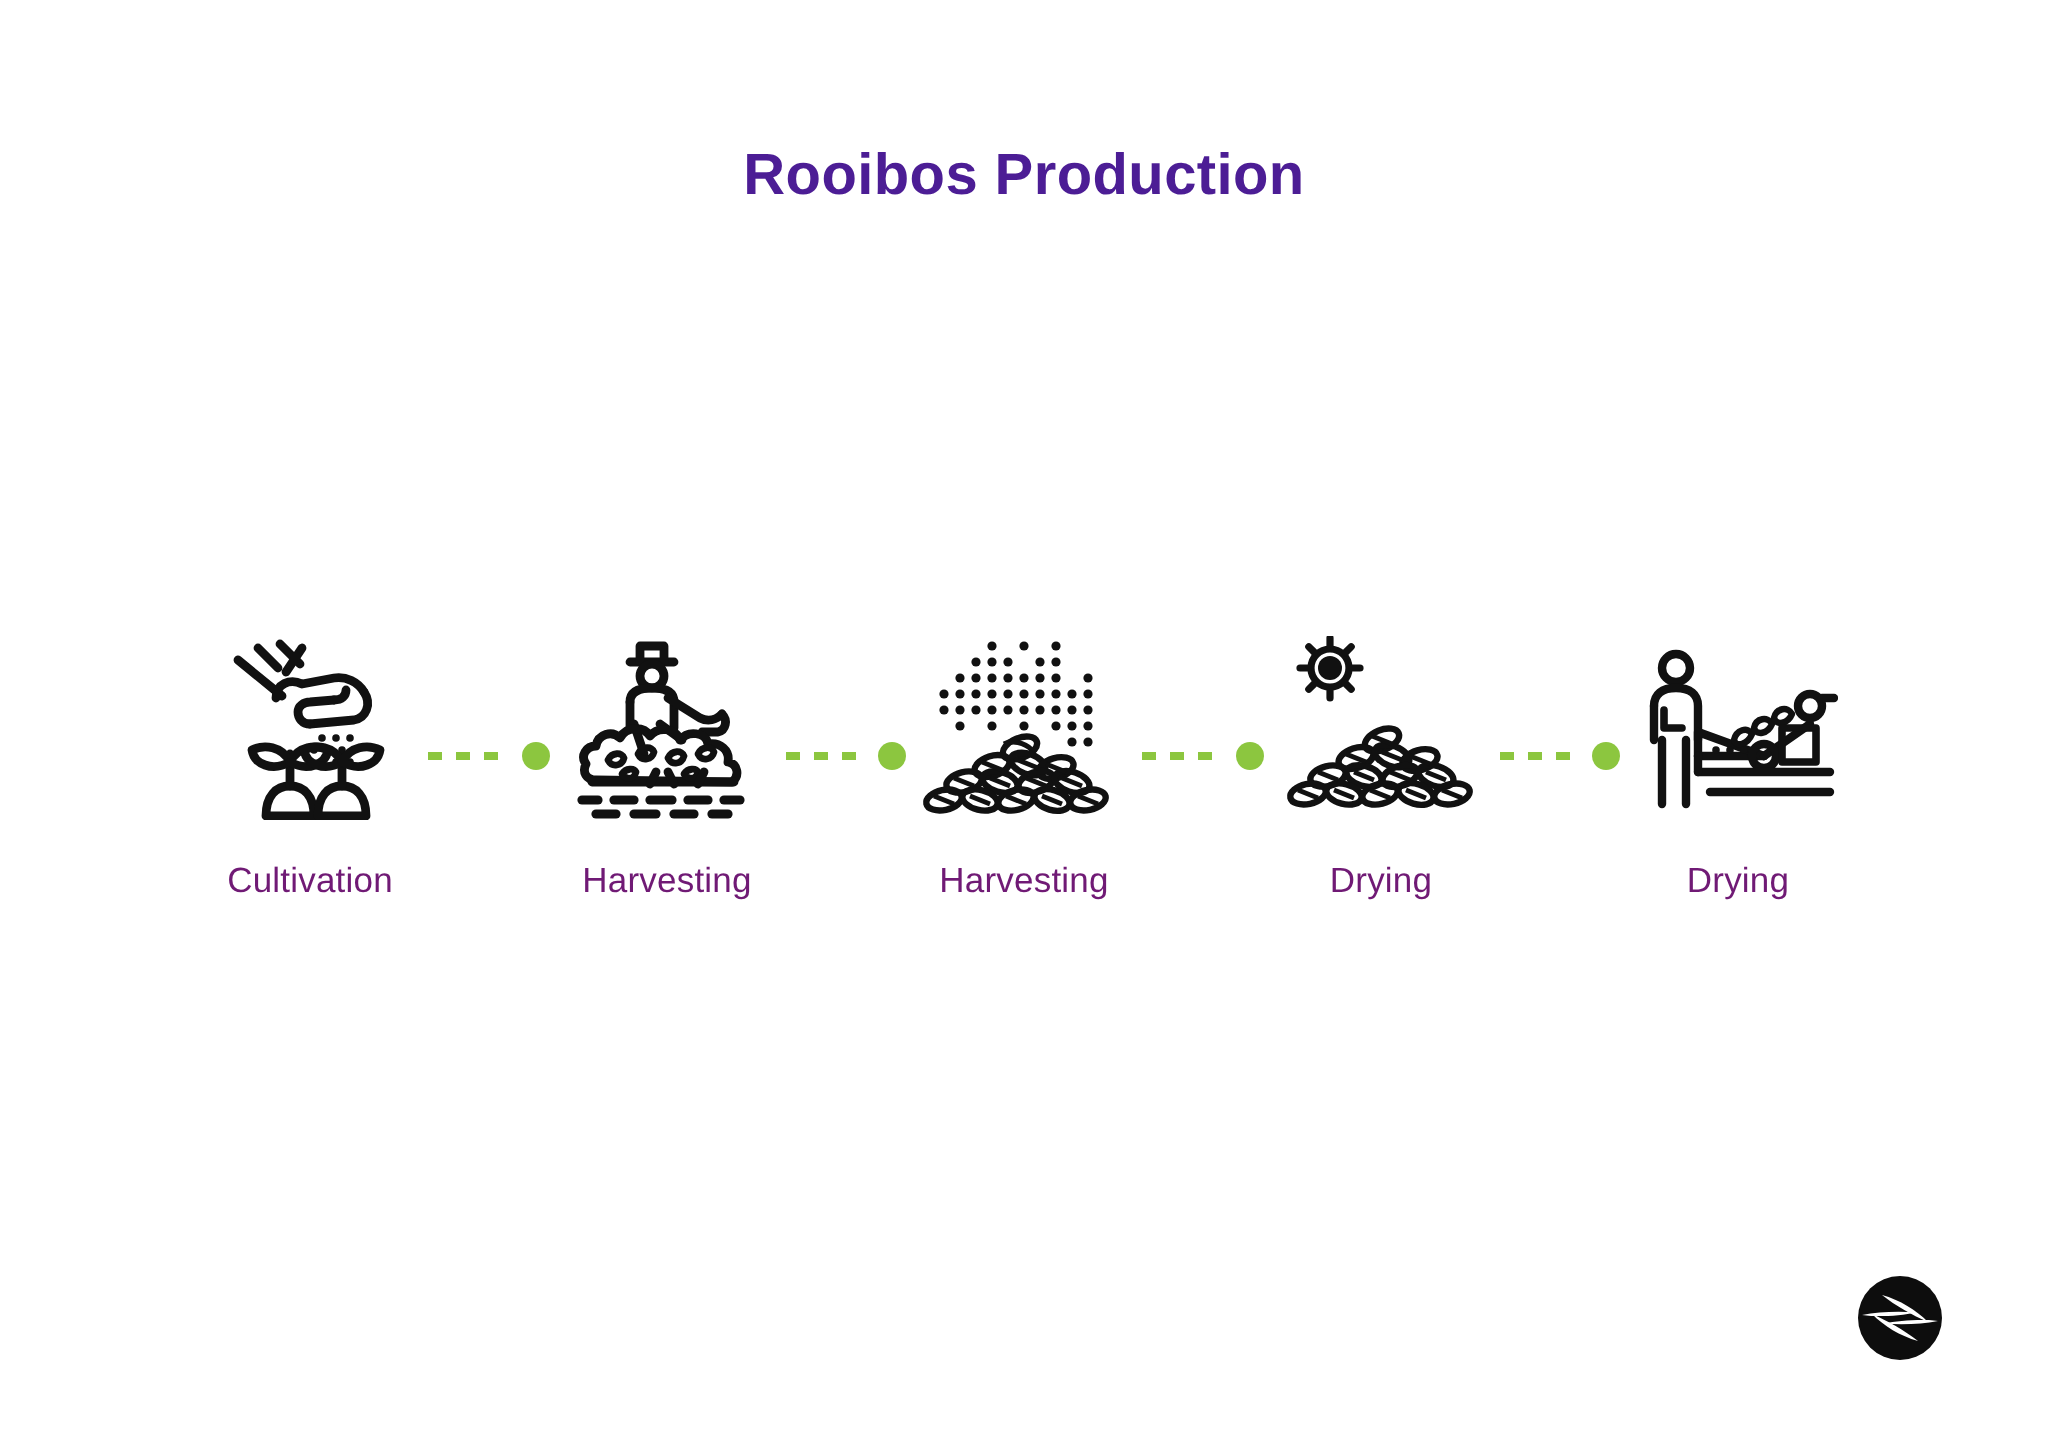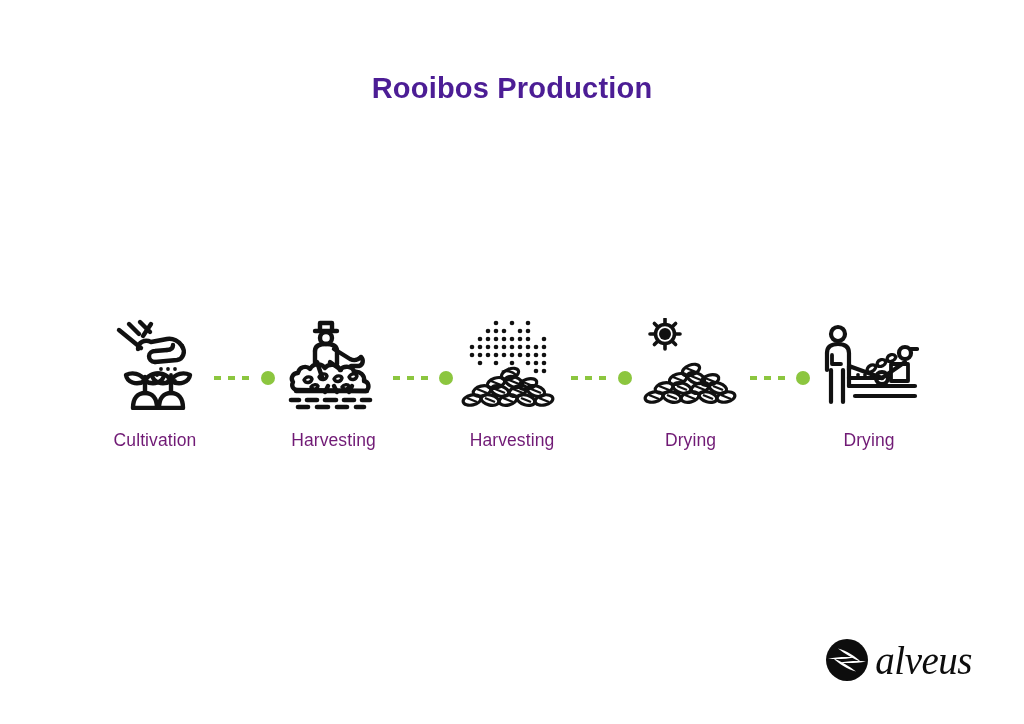--- a/index.html
+++ b/index.html
@@ -449,14 +449,13 @@
 <div class="logo">
   <span class="logo-mark">
     <svg width="44" height="44" viewBox="0 0 44 44">
       <circle cx="22" cy="22" r="21" fill="#0d0d0d"></circle>
       <path d="M3 20.5 C11 19 20 18.5 30 19.2 C24 20.6 16 21.2 7.5 21" fill="#ffffff"></path>
       <path d="M41 23.5 C33 25 24 25.5 14 24.8 C20 23.4 28 22.8 36.5 23" fill="#ffffff"></path>
       <path d="M13 10.5 C22 13 30 18 36 24 C28 20.5 20 16 13 10.5 Z" fill="#ffffff"></path>
       <path d="M31 33.5 C22 31 14 26 8 20 C16 23.5 24 28 31 33.5 Z" fill="#ffffff"></path>
     </svg>
   </span>
-  <span class="logo-text">alveus</span>
 </div>
 
 </body></html>

